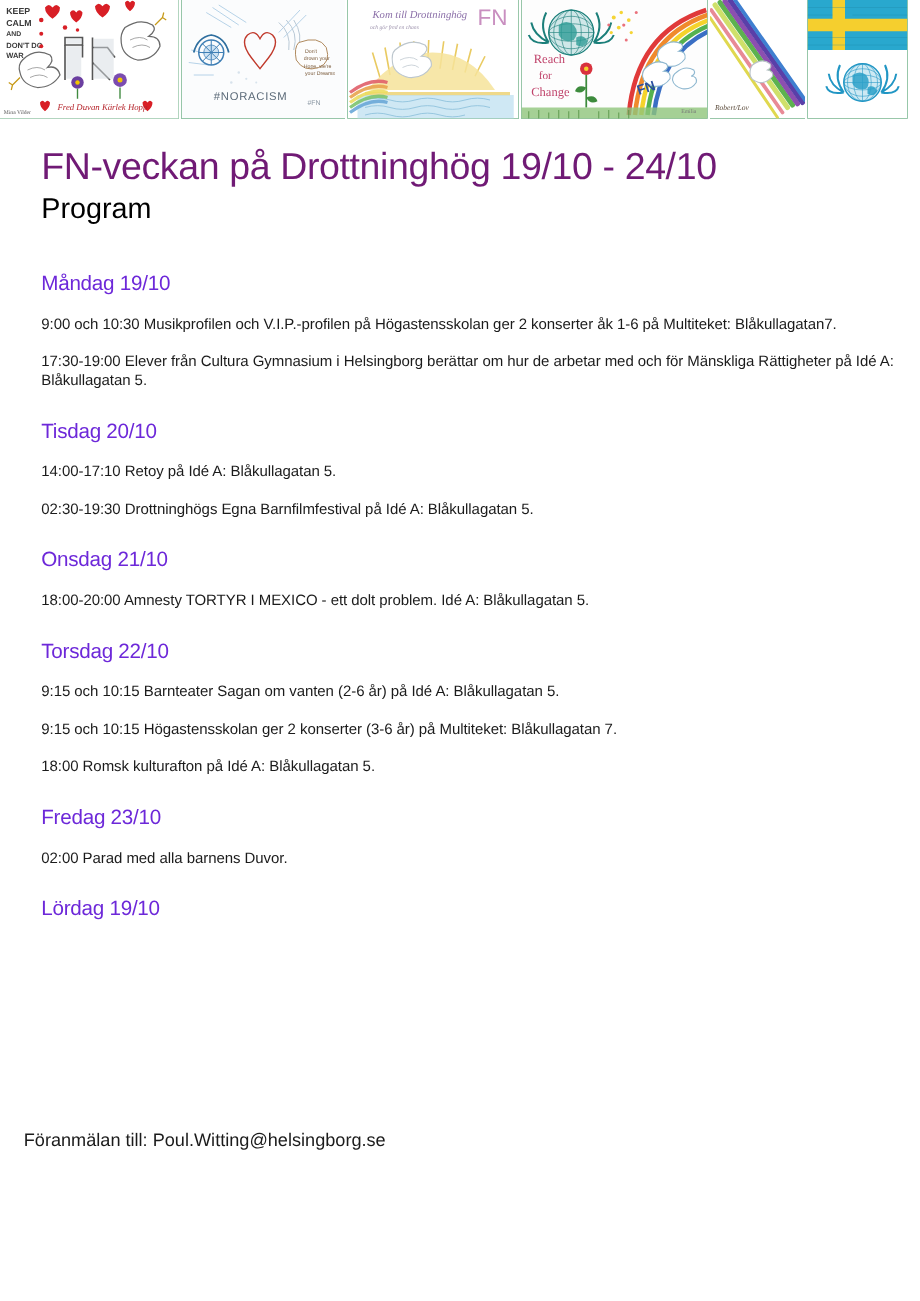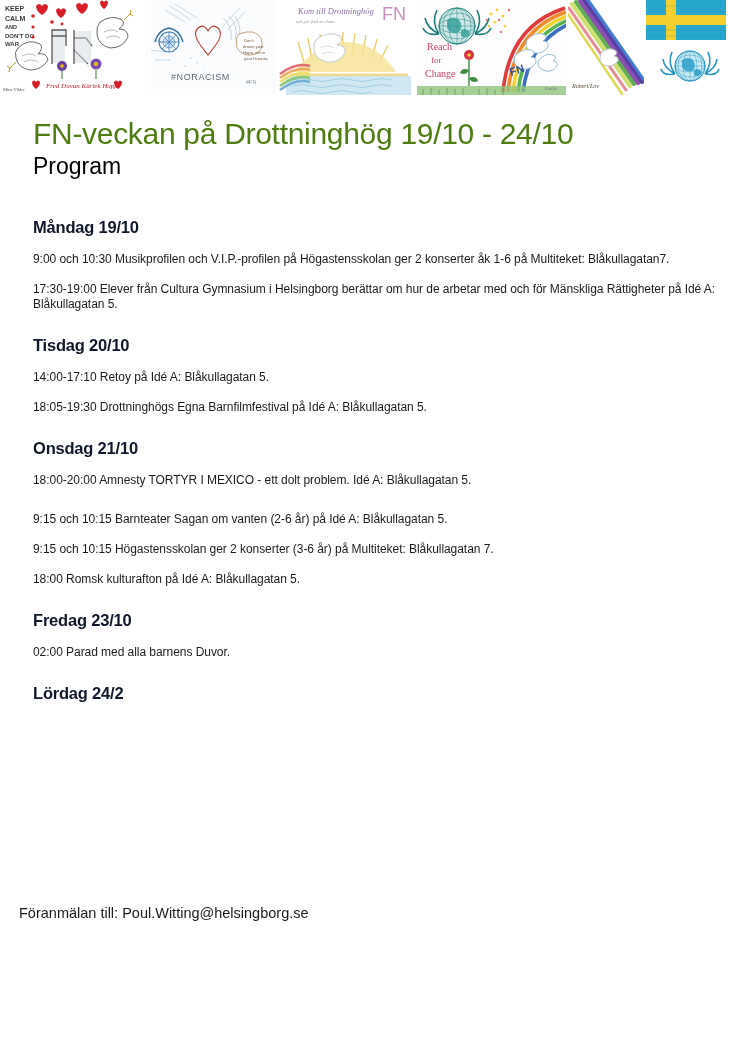--- a/index.html
+++ b/index.html
@@ -20,31 +20,31 @@
   .drawing{
     position:relative;overflow:hidden;background:#15803d;
     height:95px;flex:0 0 auto;margin-right:2px;
   }
   .drawing svg{display:block;width:100%;height:100%;}
 
   
   .title-block{position:absolute;left:33px;top:117px;width:690px;}
   .main-title{
     font-size:30px;line-height:34px;font-weight:400;letter-spacing:-0.3px;
-    color:#4d7c0f;white-space:nowrap;
+    color:#701a75;white-space:nowrap;
   }
   .sub-title{
     font-size:23px;line-height:28px;font-weight:400;color:#000000;margin-top:1px;
   }
 
   
   .program{position:absolute;left:33px;top:218px;width:690px;}
   .day{margin-bottom:17px;}
   .day-head{
-    font-size:16.5px;font-weight:700;color:#0f172a;letter-spacing:-0.2px;
+    font-size:16.5px;font-weight:400;color:#6d28d9;letter-spacing:-0.2px;
     margin-bottom:15px;
   }
   .event{
     font-size:12px;line-height:15px;color:#1b1b1b;margin-bottom:15px;
     letter-spacing:-0.05px;
   }
   .event:last-child{margin-bottom:0;}
 
   .day-monday{margin-bottom:24px;}
   .day-tuesday{margin-bottom:24px;}
@@ -316,41 +316,42 @@
 
   <div class="day day-monday">
     <div class="day-head">Måndag 19/10</div>
     <div class="event">9:00 och 10:30 Musikprofilen och V.I.P.-profilen på Högastensskolan ger 2 konserter åk 1-6 på Multiteket: Blåkullagatan7.</div>
     <div class="event">17:30-19:00 Elever från Cultura Gymnasium i Helsingborg berättar om hur de arbetar med och för Mänskliga Rättigheter på Idé A: Blåkullagatan 5.</div>
   </div>
 
   <div class="day day-tuesday">
     <div class="day-head">Tisdag 20/10</div>
     <div class="event">14:00-17:10 Retoy på Idé A: Blåkullagatan 5.</div>
-    <div class="event">18:05-19:30 Drottninghögs Egna Barnfilmfestival på Idé A: Blåkullagatan 5.</div>
+    <div class="event">02:30-19:30 Drottninghögs Egna Barnfilmfestival på Idé A: Blåkullagatan 5.</div>
   </div>
 
   <div class="day day-wednesday">
     <div class="day-head">Onsdag 21/10</div>
     <div class="event">18:00-20:00 Amnesty TORTYR I MEXICO - ett dolt problem.  Idé A: Blåkullagatan 5.</div>
   </div>
 
   <div class="day day-thursday">
+    <div class="day-head">Torsdag 22/10</div>
     <div class="event">9:15 och 10:15 Barnteater Sagan om vanten (2-6 år) på Idé A: Blåkullagatan 5.</div>
     <div class="event">9:15 och 10:15 Högastensskolan ger 2 konserter (3-6 år) på Multiteket: Blåkullagatan 7.</div>
     <div class="event">18:00 Romsk kulturafton på Idé A: Blåkullagatan 5.</div>
   </div>
 
   <div class="day day-friday">
     <div class="day-head">Fredag 23/10</div>
     <div class="event">02:00 Parad med alla barnens Duvor.</div>
   </div>
 
   <div class="day day-saturday">
-    <div class="day-head">Lördag 24/2</div>
+    <div class="day-head">Lördag 19/10</div>
   </div>
 
 </div>
 
 <div class="notes">
   <div class="note">Föranmälan till: Poul.Witting@helsingborg.se</div>
 </div>
 
 <div class="logos">
 

